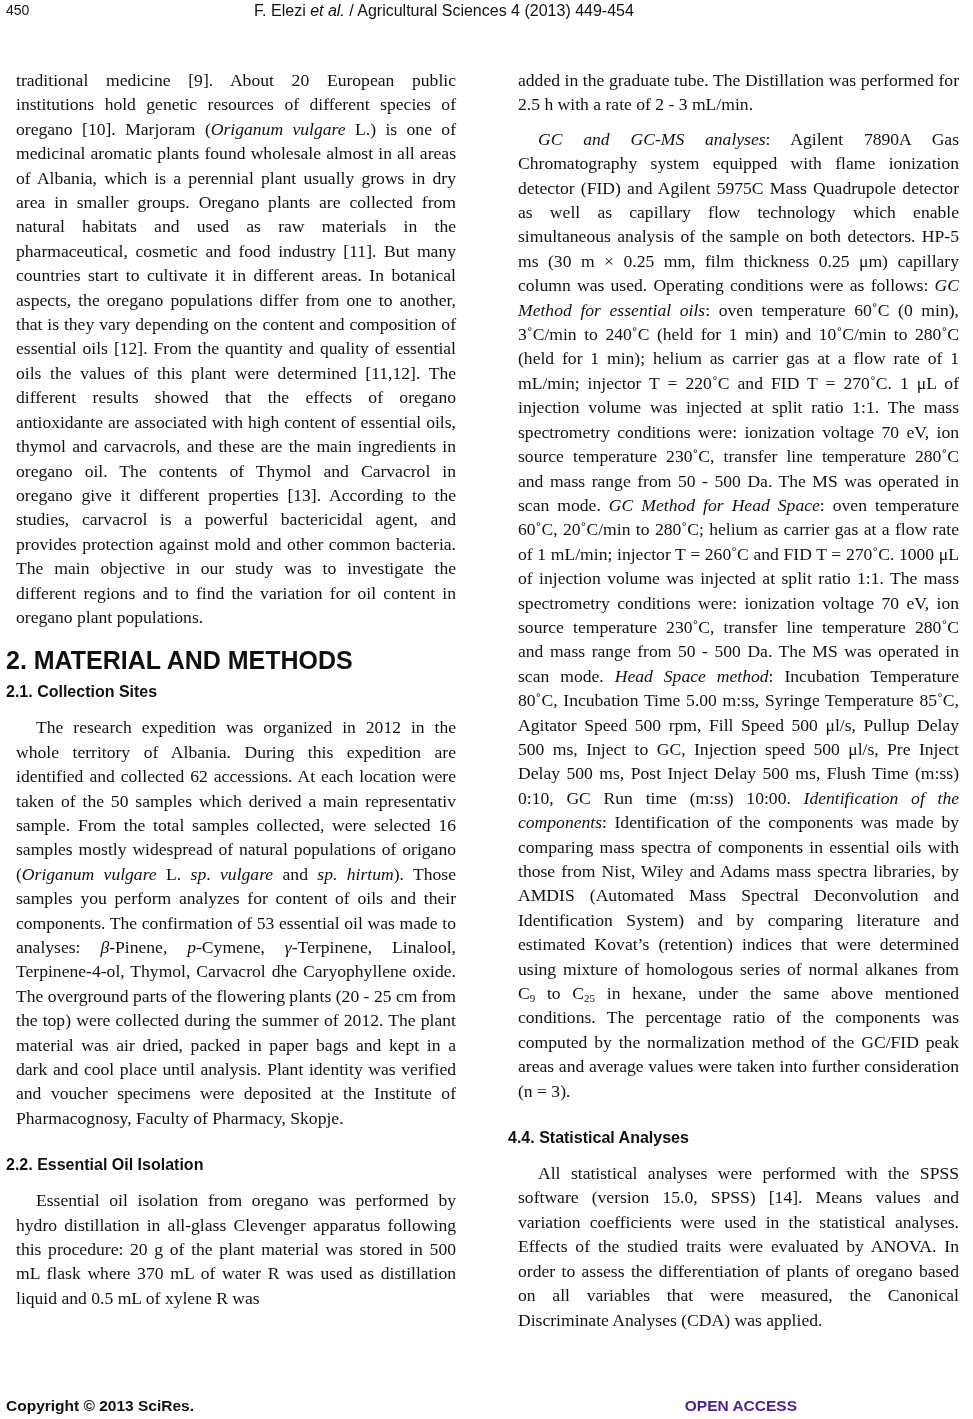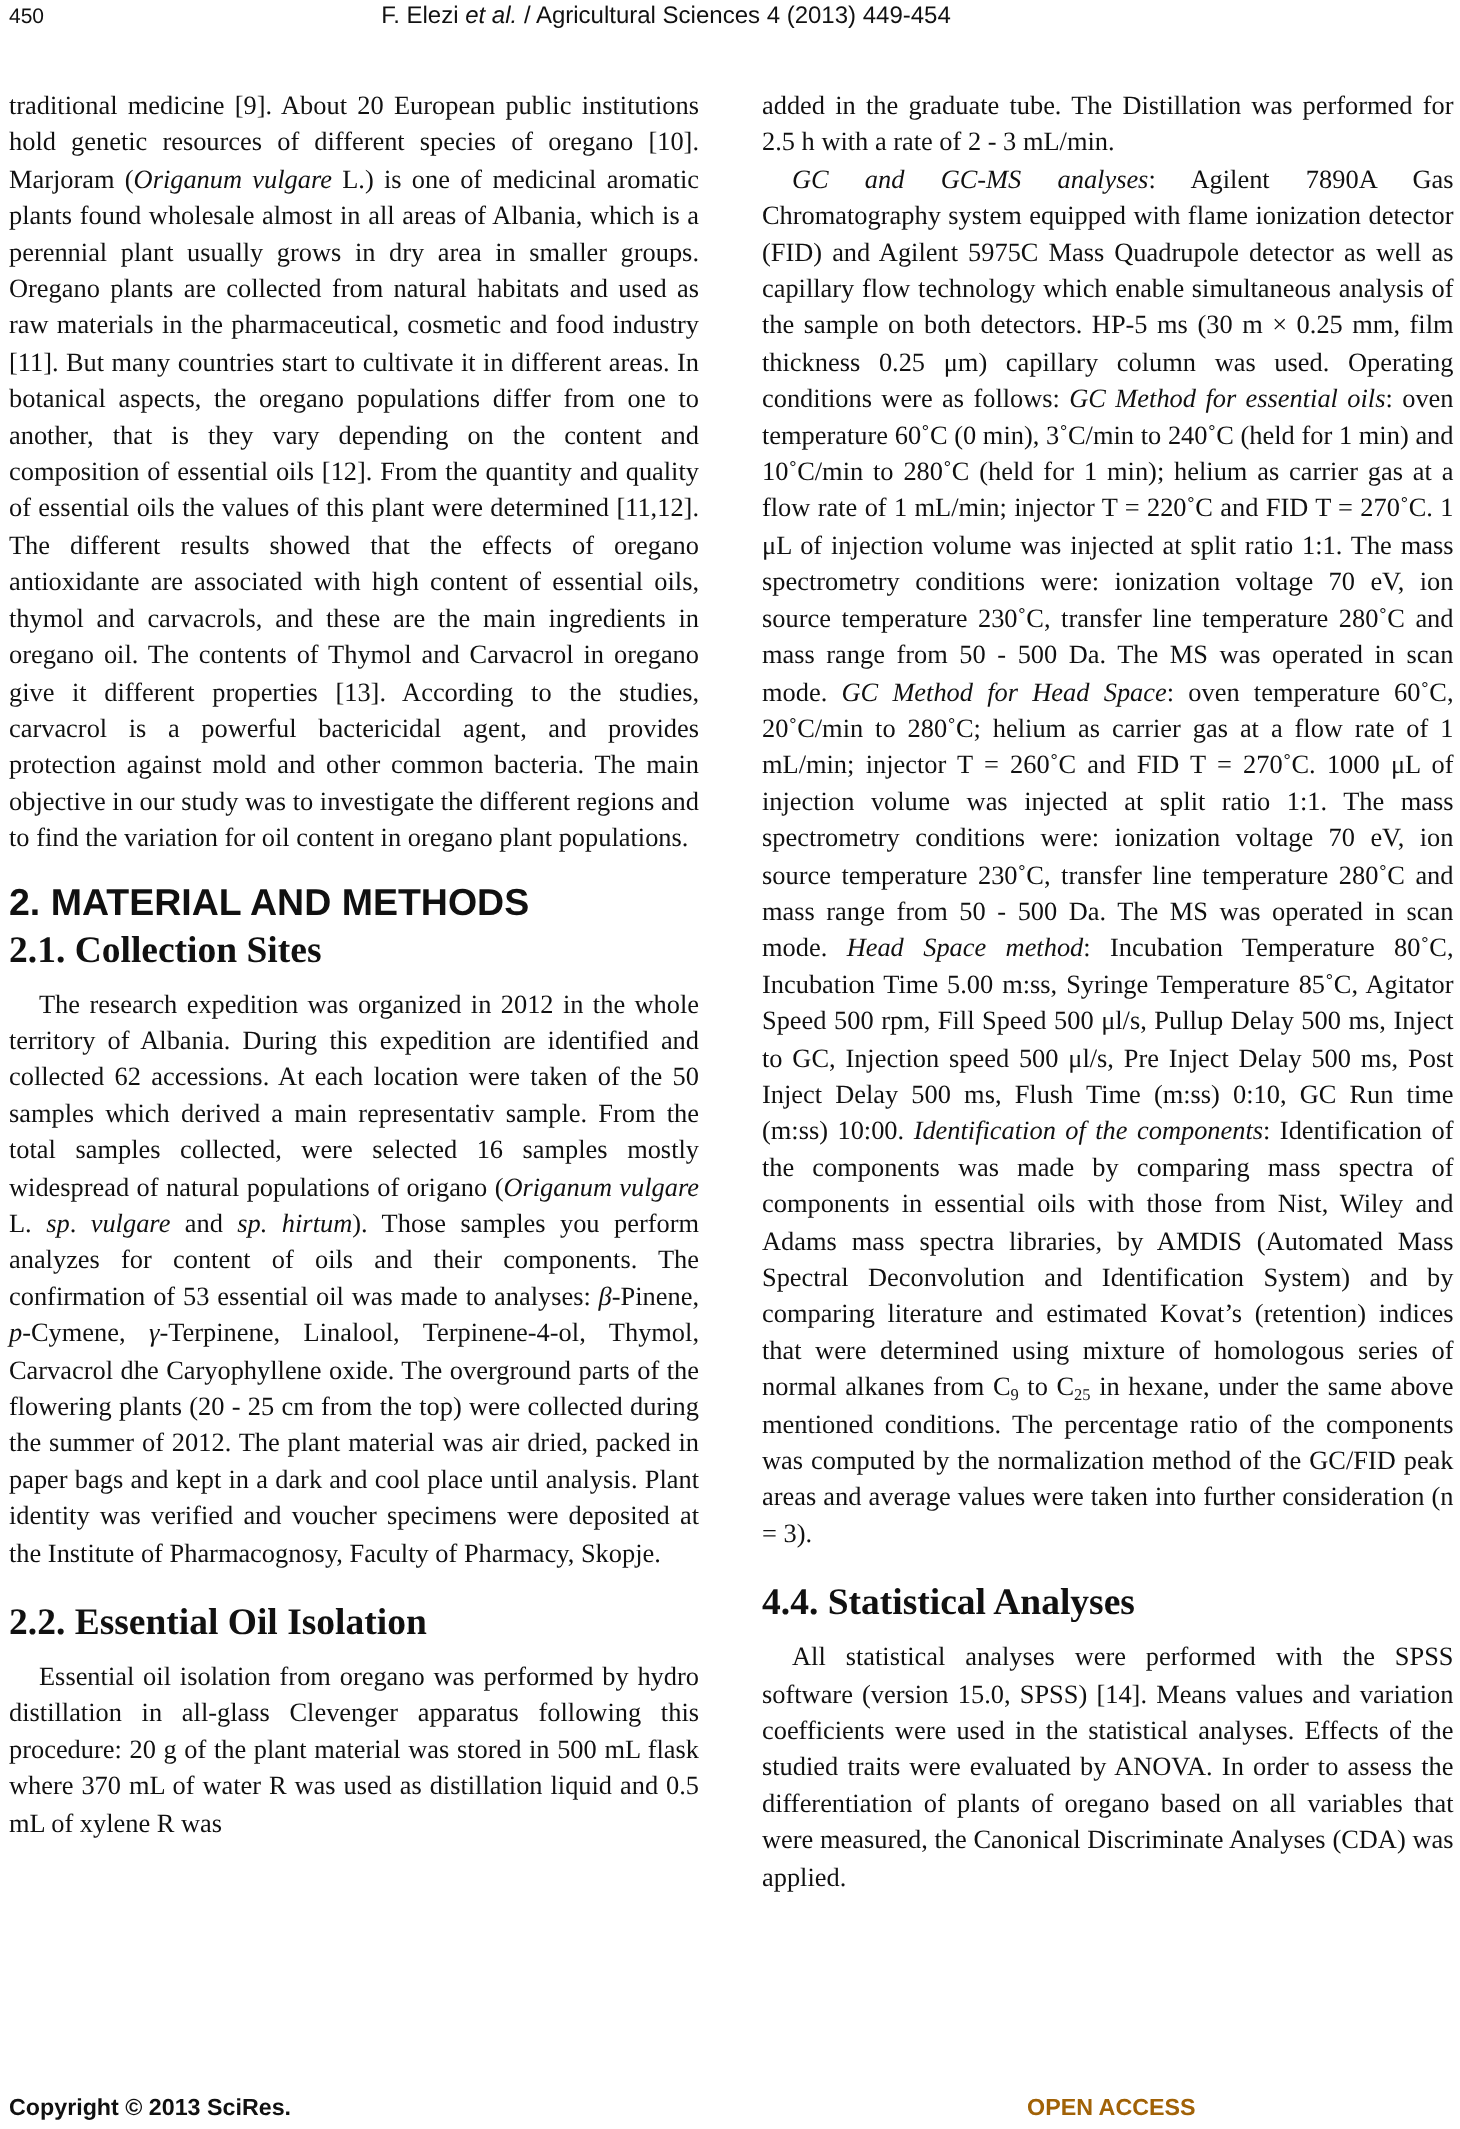--- a/index.html
+++ b/index.html
@@ -3,24 +3,24 @@
 <meta charset="utf-8">
 <style>
   html, body { margin: 0; padding: 0; background: #ffffff; }
   body { width: 973px; height: 1419px; position: relative; overflow: hidden; color: #111; }
   .header { position: absolute; top: 0; left: 0; width: 973px; height: 26px; }
   .page-num { position: absolute; left: 6px; top: 2px; font-family: "Liberation Sans", sans-serif; font-size: 14px; }
   .running-head { position: absolute; left: 0; width: 888px; top: 2px; text-align: center; font-family: "Liberation Sans", sans-serif; font-size: 16px; }
   .col { position: absolute; top: 58px; font-family: "Liberation Serif", serif; font-size: 17.6px; line-height: 24.4px; text-align: justify; }
   .col-left { left: 6px; width: 460px; }
   .col-right { left: 508px; width: 461px; }
-  p { margin: 0; }
+  p { margin: 10px; }
   p.indent { text-indent: 20px; }
   h2 { font-family: "Liberation Sans", sans-serif; font-weight: bold; font-size: 25px; margin: 0; line-height: 26px; }
-  h3 { font-family: Liberation Serif, serif; font-weight: bold; font-size: 25px; margin: 0; line-height: 26px; }
+  h3 { font-family: Liberation Sans, sans-serif; font-weight: bold; font-size: 16px; margin: 0; line-height: 26px; }
   .h2-wrap { margin-top: 18px; margin-bottom: 6px; }
   .h3-wrap { margin-top: 0px; margin-bottom: 10px; }
   .h3-wrap.spaced { margin-top: 22px; }
   i { font-style: italic; }
   sub { font-size: 11px; line-height: 0; vertical-align: -3px; }
   .footer { position: absolute; top: 1397px; left: 0; width: 803px; height: 22px; font-family: "Liberation Sans", sans-serif; font-weight: bold; font-size: 15.5px; }
   .copyright { position: absolute; left: 6px; top: 0; }
   .open-access { position: absolute; right: 6px; top: 0; color: #e3001b; }
 </style>
 </head>
@@ -50,14 +50,14 @@
   <p><span>added in the graduate tube. The Distillation was performed for 2.5 h with a rate of 2 - 3 mL/min.</span></p>
   <p class="indent"><i>GC and GC-MS analyses</i><span>: Agilent 7890A Gas Chromatography system equipped with flame ionization detector (FID) and Agilent 5975C Mass Quadrupole detector as well as capillary flow technology which enable simultaneous analysis of the sample on both detectors. HP-5 ms (30 m × 0.25 mm, film thickness 0.25 μm) capillary column was used. Operating conditions were as follows: </span><i>GC Method for essential oils</i><span>: oven temperature 60˚C (0 min), 3˚C/min to 240˚C (held for 1 min) and 10˚C/min to 280˚C (held for 1 min); helium as carrier gas at a flow rate of 1 mL/min; injector T = 220˚C and FID T = 270˚C. 1 μL of injection volume was injected at split ratio 1:1. The mass spectrometry conditions were: ionization voltage 70 eV, ion source temperature 230˚C, transfer line temperature 280˚C and mass range from 50 - 500 Da. The MS was operated in scan mode. </span><i>GC Method for Head Space</i><span>: oven temperature 60˚C, 20˚C/min to 280˚C; helium as carrier gas at a flow rate of 1 mL/min; injector T = 260˚C and FID T = 270˚C. 1000 μL of injection volume was injected at split ratio 1:1. The mass spectrometry conditions were: ionization voltage 70 eV, ion source temperature 230˚C, transfer line temperature 280˚C and mass range from 50 - 500 Da. The MS was operated in scan mode. </span><i>Head Space method</i><span>: Incubation Temperature 80˚C, Incubation Time 5.00 m:ss, Syringe Temperature 85˚C, Agitator Speed 500 rpm, Fill Speed 500 μl/s, Pullup Delay 500 ms, Inject to GC, Injection speed 500 μl/s, Pre Inject Delay 500 ms, Post Inject Delay 500 ms, Flush Time (m:ss) 0:10, GC Run time (m:ss) 10:00. </span><i>Identification of the components</i><span>: Identification of the components was made by comparing mass spectra of components in essential oils with those from Nist, Wiley and Adams mass spectra libraries, by AMDIS (Automated Mass Spectral Deconvolution and Identification System) and by comparing literature and estimated Kovat’s (retention) indices that were determined using mixture of homologous series of normal alkanes from C</span><sub>9</sub><span> to C</span><sub>25</sub><span> in hexane, under the same above mentioned conditions. The percentage ratio of the components was computed by the normalization method of the GC/FID peak areas and average values were taken into further consideration (n = 3).</span></p>
   <div class="h3-wrap spaced">
       <h3>4.4. Statistical Analyses</h3>
     </div>
   <p class="indent"><span>All statistical analyses were performed with the SPSS software (version 15.0, SPSS) [14]. Means values and variation coefficients were used in the statistical analyses. Effects of the studied traits were evaluated by ANOVA. In order to assess the differentiation of plants of oregano based on all variables that were measured, the Canonical Discriminate Analyses (CDA) was applied.</span></p>
 </div>
 
 <div class="footer">
   <span class="copyright">Copyright © 2013 SciRes.</span>
-  <span class="open-access" style="color: #a16207;">OPEN ACCESS</span>
+  <span class="open-access" style="color: #4c1d95;">OPEN ACCESS</span>
 </div>
 
 </body></html>

